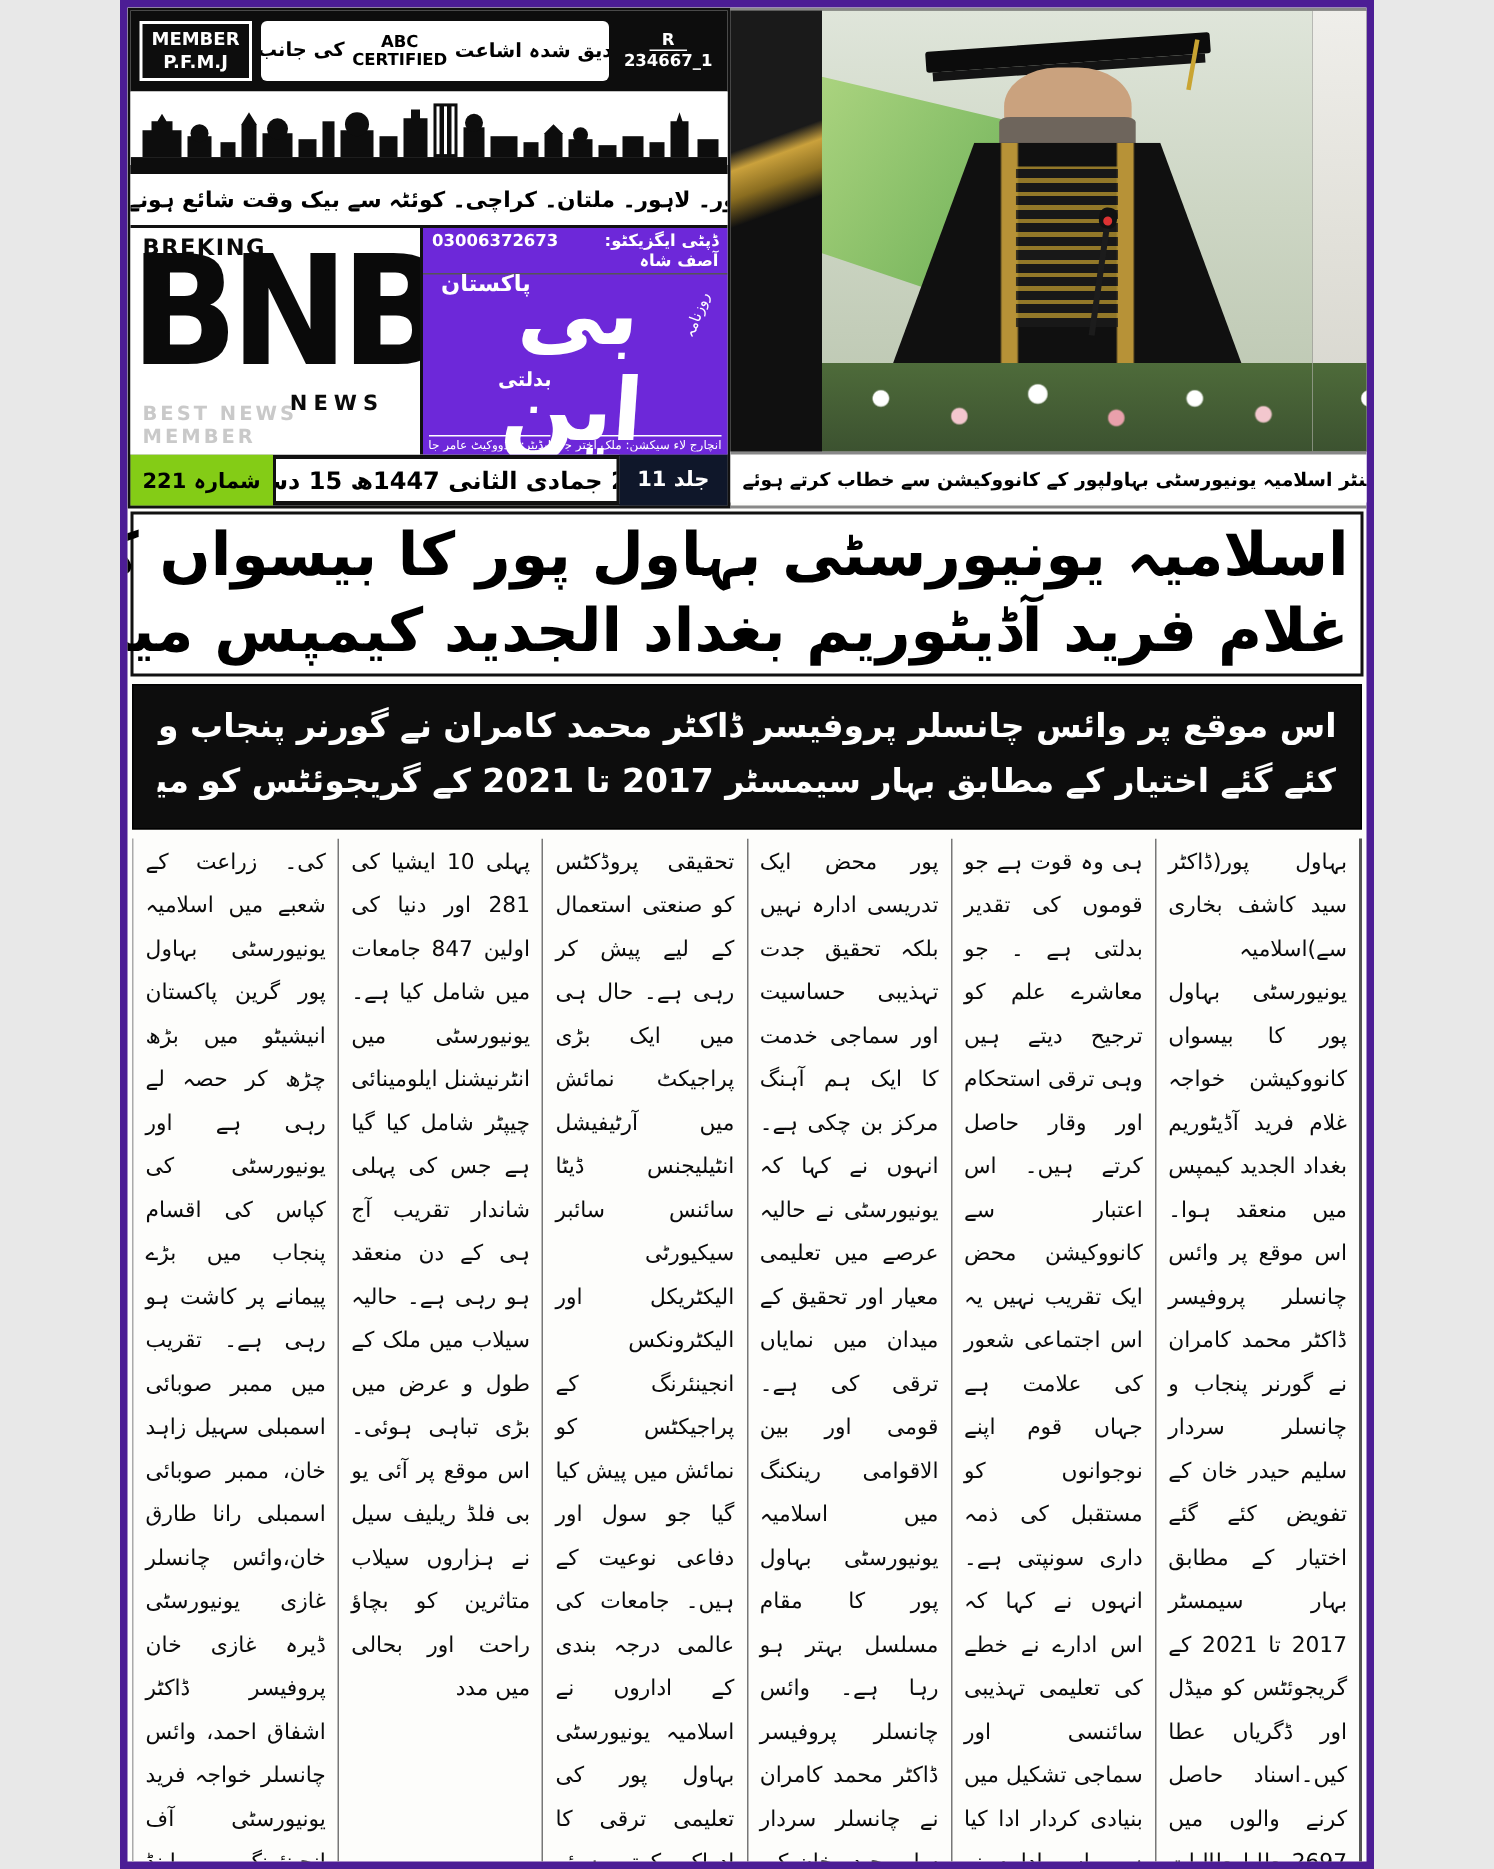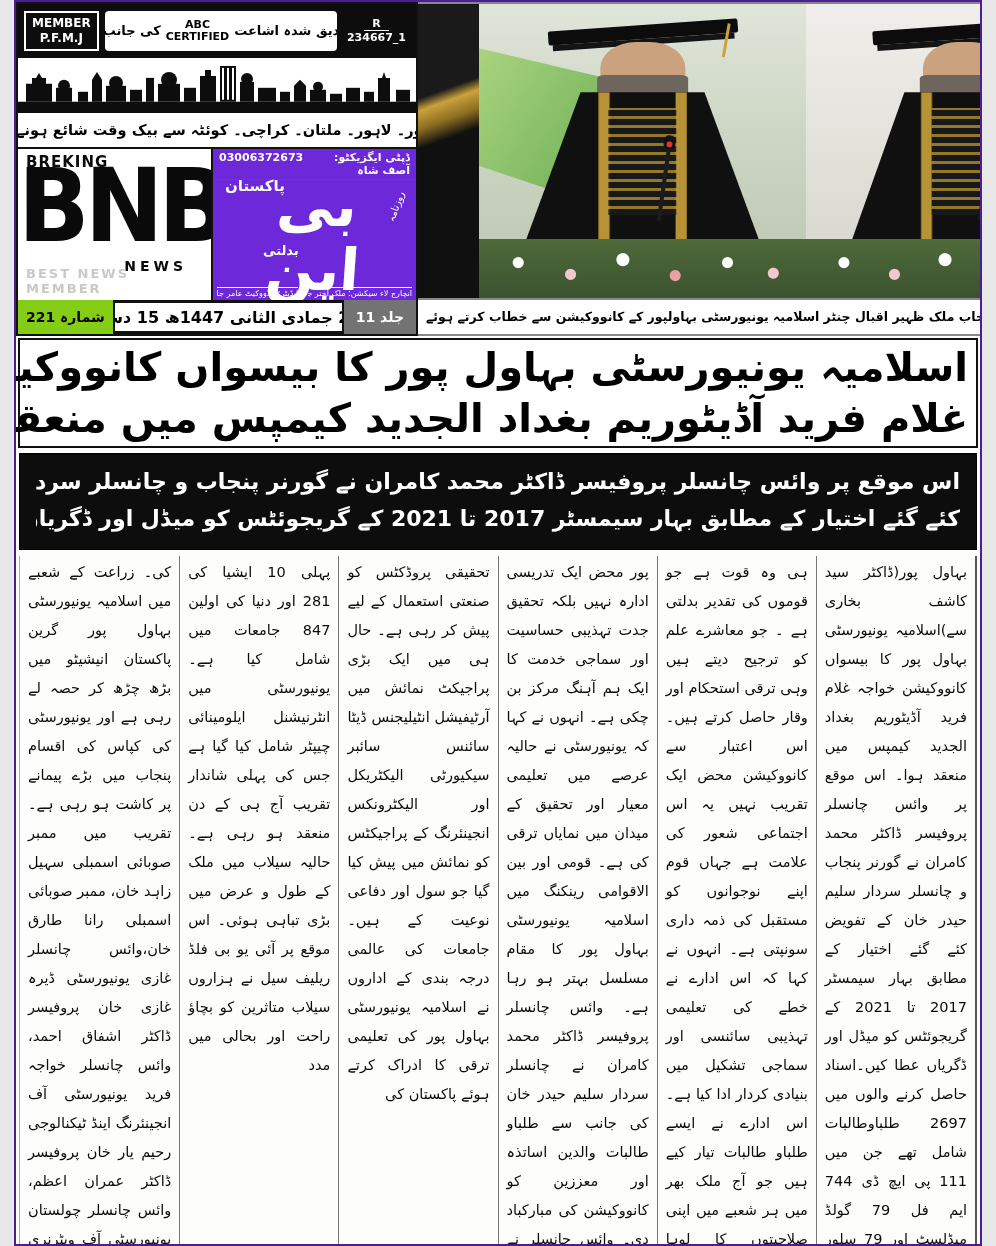--- a/index.html
+++ b/index.html
@@ -1,17 +1,17 @@
 <!DOCTYPE html>
 <html lang="ur"><head>
 <meta charset="utf-8">
 <style>
   * { margin:0; padding:0; box-sizing:border-box; }
   body { background:#e8e8e8; font-family:"DejaVu Sans", sans-serif; }
-  .page { width:968px; height:1246px; background:#fdfdfb; margin:0 auto; position:relative; overflow:hidden; border:2px solid #4c1d95; }
+  .page { width:836px; height:1246px; background:#fdfdfb; margin:0 auto; position:relative; overflow:hidden; border:5px solid #4c1d95; }
 
   
   .top-row { display:flex; height:334px; }
   .masthead { width:402px; border:2px solid #111; display:flex; flex-direction:column; background:#fff; }
 
   .cert-bar { background:#0d0d0d; height:54px; display:flex; align-items:center; padding:4px 6px; gap:6px; }
   .member-box { border:2px solid #fff; color:#fff; font-weight:bold; font-size:12px; line-height:1.25; padding:3px 6px; text-align:center; white-space:nowrap; }
   .cert-box { background:#fff; border-radius:4px; flex:1; height:40px; display:flex; align-items:center; justify-content:center; gap:5px; direction:rtl; color:#000; font-weight:bold; font-size:13px; white-space:nowrap; overflow:hidden; }
   .abc-cert { direction:ltr; font-size:11px; line-height:1.05; text-align:center; font-weight:bold; }
   .reg-box { color:#fff; font-size:11px; font-weight:bold; text-align:center; line-height:1.2; padding:0 4px; }
@@ -36,21 +36,21 @@
   .urdu-big { position:absolute; top:26px; right:8px; left:4px; text-align:center; font-size:58px; font-weight:bold; direction:rtl; line-height:1.1; transform:skewX(-4deg); }
   .pakistan-lbl { position:absolute; top:28px; left:12px; font-size:15px; font-weight:bold; direction:rtl; }
   .rozanama-lbl { position:absolute; top:52px; right:4px; font-size:10px; direction:rtl; transform:rotate(-70deg); transform-origin:center; }
   .news-urdu-lbl { position:absolute; bottom:42px; left:50px; font-size:13px; font-weight:bold; direction:rtl; }
   .urdu-logo-bottom { position:absolute; bottom:2px; left:4px; right:4px; display:flex; justify-content:space-between; gap:10px; }
   .urdu-logo-bottom span { border-top:1px solid #fff; font-size:8px; direction:rtl; padding-top:1px; white-space:nowrap; overflow:hidden; }
 
   .date-strip { height:34px; display:flex; align-items:stretch; background:#0d0d0d; }
   .issue-cell { background:#84cc16; color:#000; font-weight:bold; font-size:14px; display:flex; align-items:center; padding:0 8px; direction:rtl; white-space:nowrap; }
   .date-cell { background:#fff; border:2px solid #111; margin:1px 0; flex:1; display:flex; align-items:center; justify-content:center; font-weight:bold; font-size:16px; direction:rtl; white-space:nowrap; overflow:hidden; }
-  .volume-cell { background:#737373; color:#fff; font-weight:bold; font-size:14px; display:flex; align-items:center; padding:0 12px; direction:rtl; white-space:nowrap; }
+  .volume-cell { background:#0f172a; color:#fff; font-weight:bold; font-size:14px; display:flex; align-items:center; padding:0 12px; direction:rtl; white-space:nowrap; }
 
   
   .photo-block { flex:1; display:flex; flex-direction:column; border:2px solid #888; border-left:none; }
   .photo { height:294px; position:relative; display:flex; overflow:hidden; background:#222; }
   .sliver { width:5%; background:linear-gradient(160deg,#1a1a1a 30%, #caa13c 34%, #8a6d20 40%, #101010 46%); position:relative; }
   .speaker-panel { position:relative; overflow:hidden; }
   .speaker-panel.p1 { width:27%; background:linear-gradient(180deg,#dfe5da 0%, #cdd6c4 45%, #b9c4ae 100%); }
   .speaker-panel.p1::before { content:""; position:absolute; left:0; top:15%; width:38%; height:50%; background:linear-gradient(120deg,#9fd06a, #57a83e); clip-path:polygon(0 0, 100% 20%, 70% 100%, 0 80%); opacity:.8; }
   .speaker-panel.p2 { width:26%; background:linear-gradient(180deg,#efeeea 0%, #e2e1da 50%, #d5d4cc 100%); }
   .speaker-panel.p2::after { content:""; position:absolute; right:2%; top:30%; width:22%; height:28%; background:linear-gradient(120deg,#b7dc84,#6cb04a); clip-path:polygon(0 20%, 100% 0, 80% 100%, 10% 90%); opacity:.75; }

